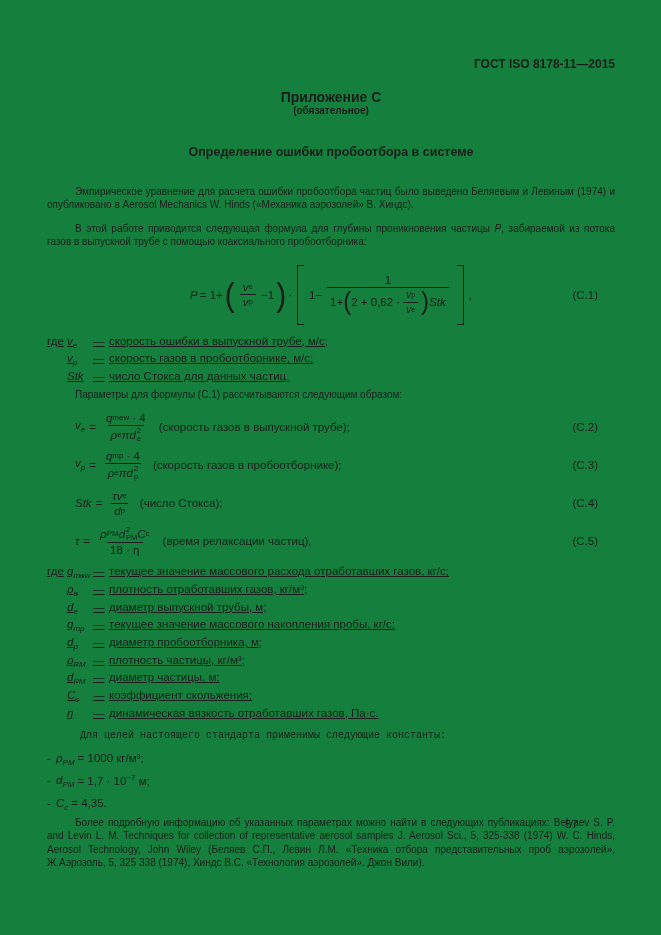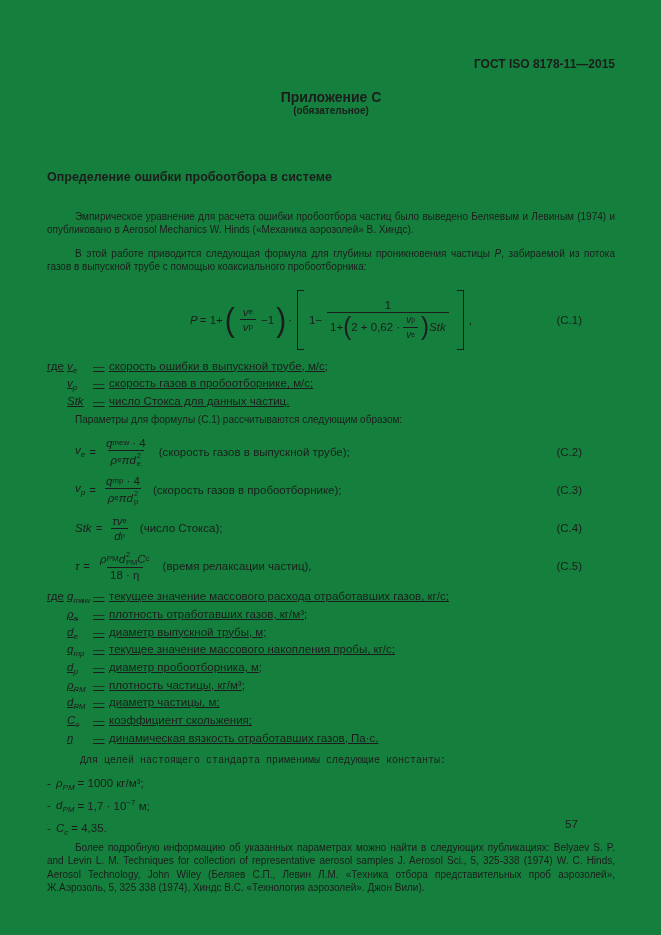--- a/index.html
+++ b/index.html
@@ -5,32 +5,32 @@
   html,body{margin:0;padding:0;background:#e8e8e8;}
   .page{
     width:661px;height:935px;background:#15803d;position:relative;
     font-family:"Liberation Sans",sans-serif;color:#1c1c1c;overflow:hidden;
     margin:0 auto;
   }
   .content{position:absolute;left:47px;top:0;width:568px;}
   .doc-header{margin-top:57px;text-align:right;font-weight:bold;font-size:12px;}
   .annex-title{margin-top:20px;text-align:center;font-weight:bold;font-size:14px;line-height:13px;}
   .annex-sub{text-align:center;font-weight:bold;font-size:10px;line-height:13px;}
-  .sec-title{margin-top:53px;text-align:left;font-weight:bold;font-size:12.5px;}
+  .sec-title{margin-top:28px;text-align:center;font-weight:bold;font-size:12.5px;}
   .para{font-size:10px;line-height:13.4px;text-align:justify;text-indent:28px;}
   .para.first{margin-top:26px;}
   .it{font-style:italic;}
   sub{font-size:8px;}
   sup{font-size:8px;}
 
   
   .eqrow{position:relative;display:flex;align-items:center;}
   .eqcenter{flex:1;display:flex;align-items:center;justify-content:center;gap:2px;font-size:11.5px;}
   .f1{min-height:72px;margin-top:6px;margin-bottom:2px;}
-  .eqtag{position:absolute;right:33px;top:50%;transform:translateY(-50%);font-size:11.5px;}
+  .eqtag{position:absolute;right:17px;top:50%;transform:translateY(-50%);font-size:11.5px;}
   .eqleft{position:relative;display:flex;align-items:center;padding-left:28px;font-size:11.5px;min-height:32px;}
   .gap8{margin-top:10px;}
   .gap6{margin-top:6px;}
   .eqsign{margin:0 4px;}
   .desc{margin-left:7px;}
 
   .frac{display:inline-flex;flex-direction:column;align-items:center;vertical-align:middle;margin:0 3px;}
   .frac .num{display:inline-flex;align-items:center;padding:0 3px 1px;line-height:12px;}
   .frac .den{display:inline-flex;align-items:center;border-top:1px solid #1c1c1c;padding:1px 3px 0;line-height:12px;}
   .frac.small{font-size:10px;}

